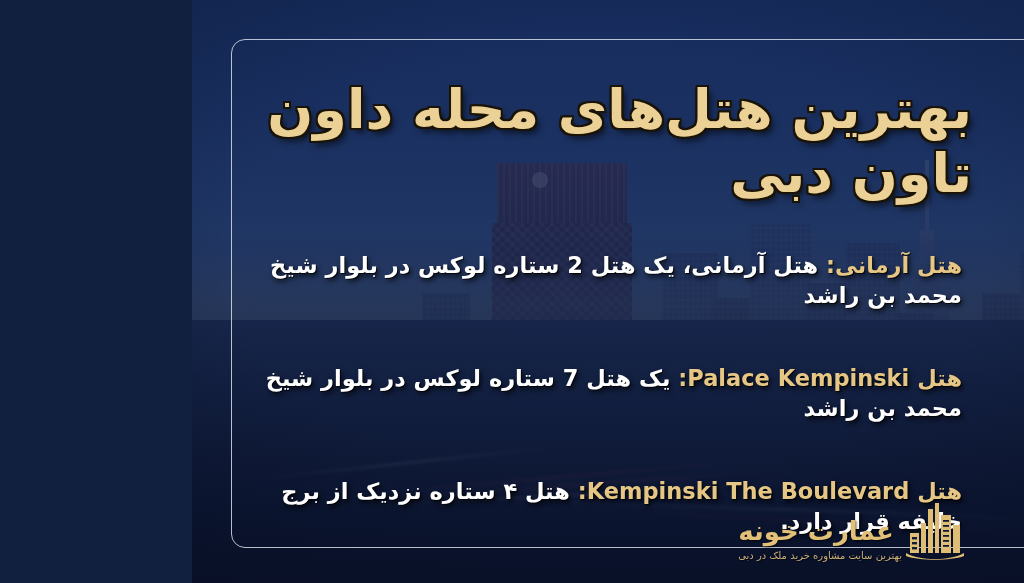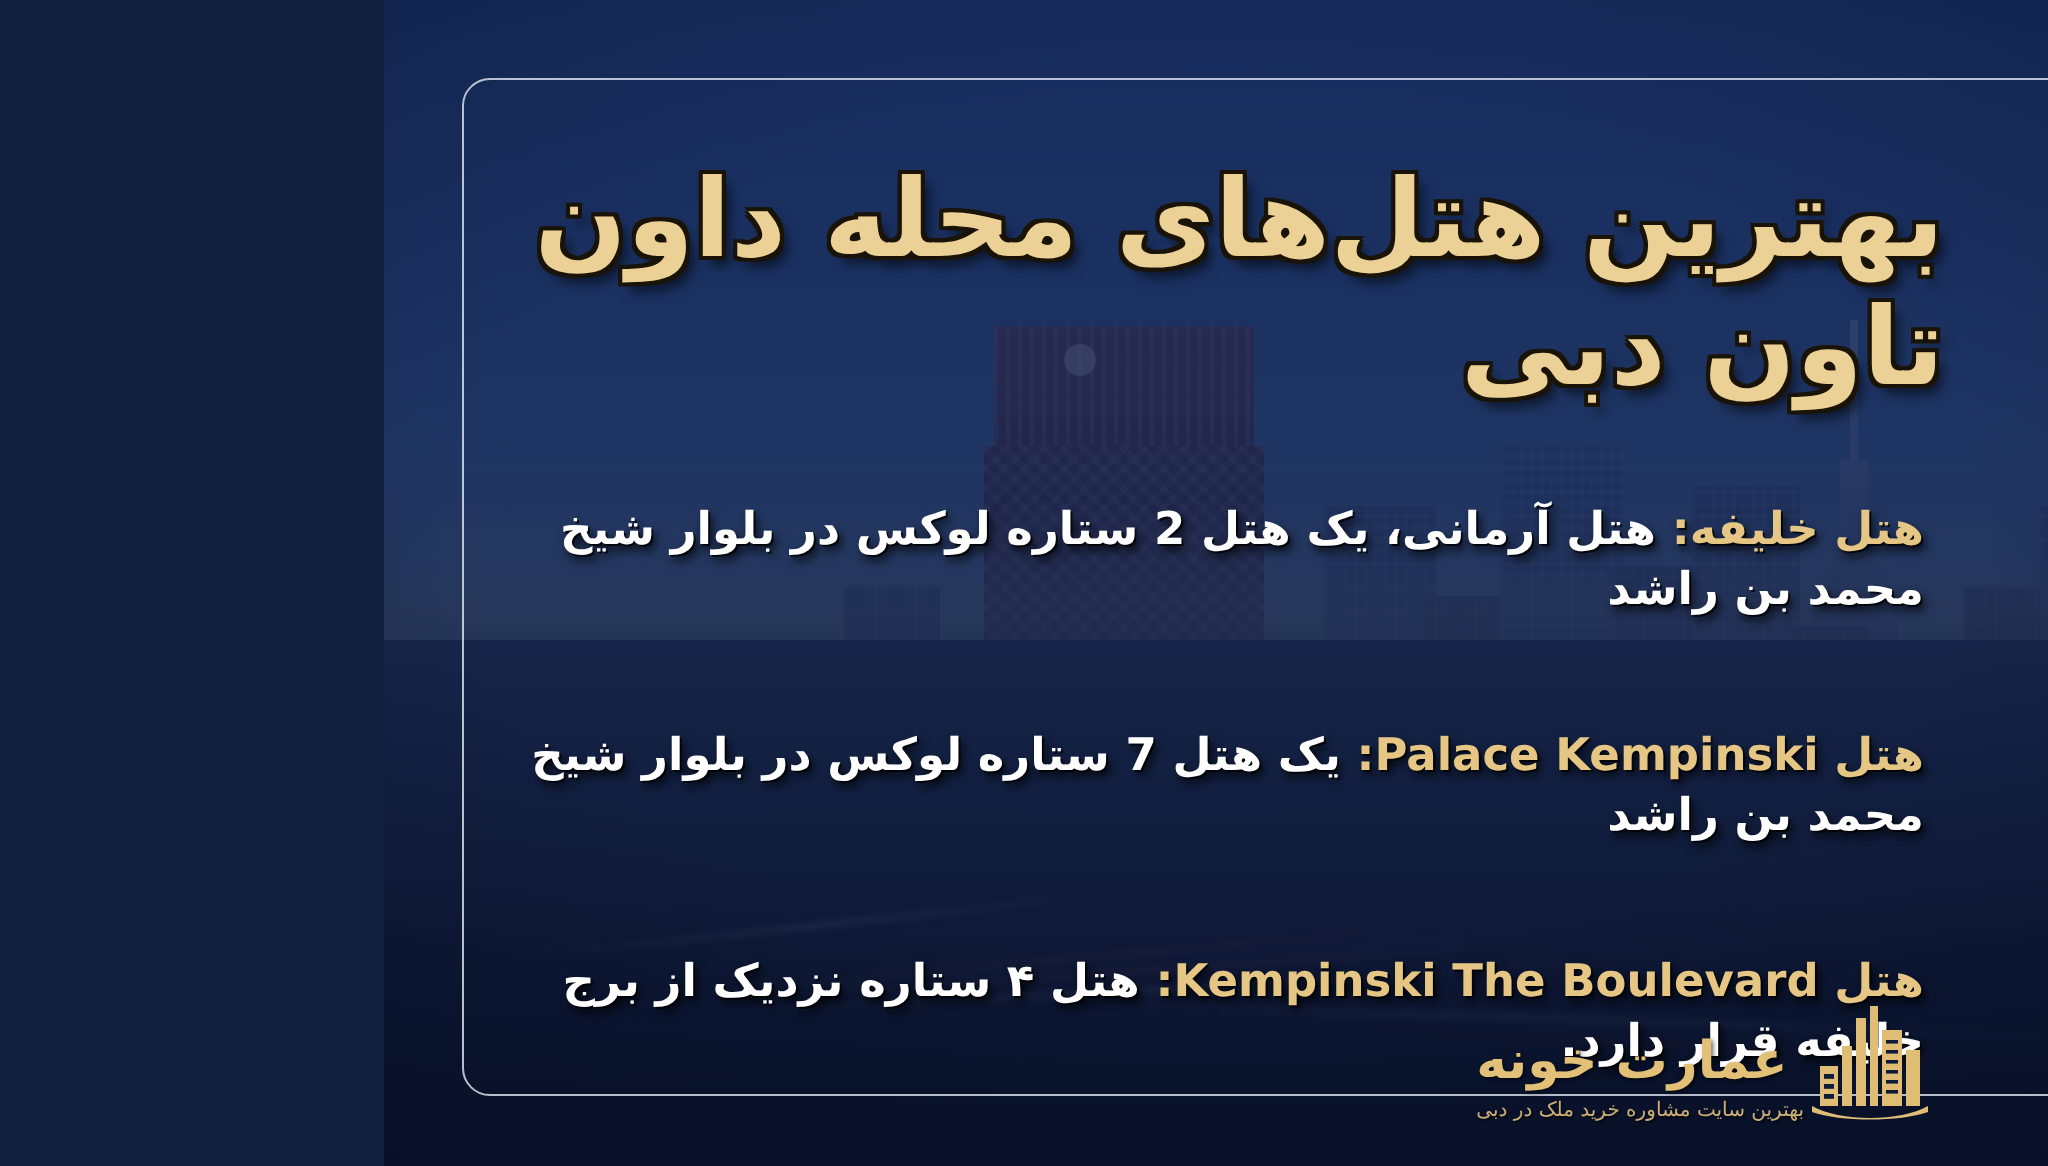--- a/index.html
+++ b/index.html
@@ -216,21 +216,21 @@
 
   <div class="frame"></div>
 
   <div class="content">
 
     <div class="headline">بهترین هتل‌های محله داون تاون دبی</div>
 
     <div class="lines">
 
       <div class="line">
-        <span class="label">هتل خلیفه:</span>
+        <span class="label">هتل آرمانی:</span>
         <span>هتل آرمانی، یک هتل 2 ستاره لوکس در بلوار شیخ محمد بن راشد</span>
       </div>
 
       <div class="line">
         <span class="label">هتل Palace Kempinski:</span>
         <span>یک هتل 7 ستاره لوکس در بلوار شیخ محمد بن راشد</span>
       </div>
 
       <div class="line">
         <span class="label">هتل Kempinski The Boulevard:</span>

